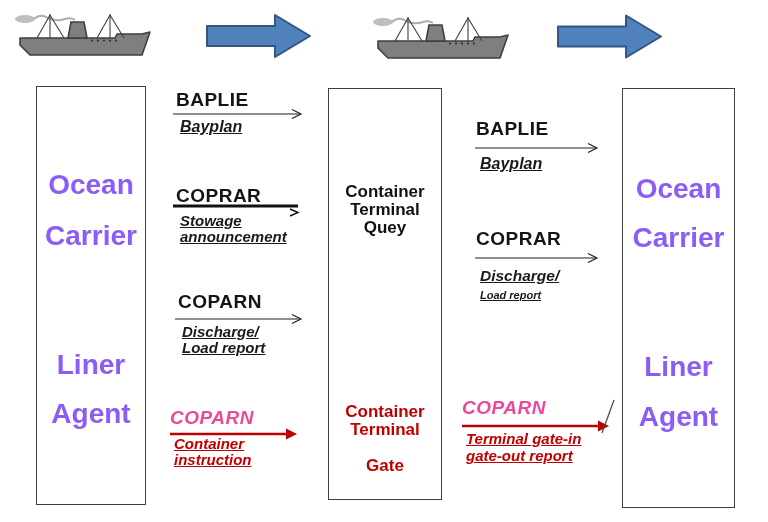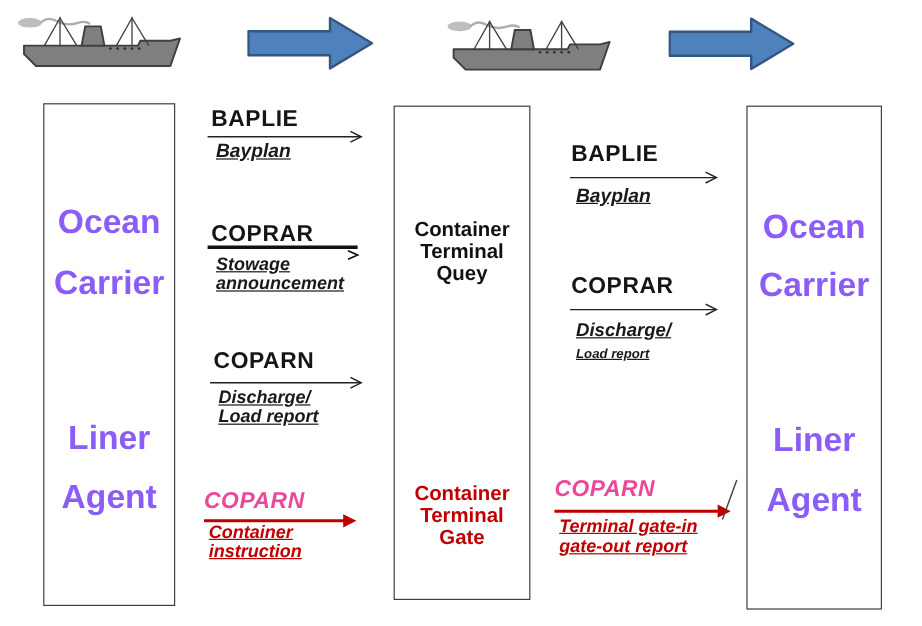--- a/index.html
+++ b/index.html
@@ -96,21 +96,21 @@
     <div class="word" style="top:262px">Liner</div>
     <div class="word" style="top:311px">Agent</div>
   </div>
 
   <div class="ebox" style="left:328px;top:88px;width:112px;height:410px;">
     <div class="mid-label" style="top:94px">Container</div>
     <div class="mid-label" style="top:112px">Terminal</div>
     <div class="mid-label" style="top:130px">Quey</div>
     <div class="mid-label red" style="top:314px">Container</div>
     <div class="mid-label red" style="top:332px">Terminal</div>
-    <div class="mid-label red" style="top:350px">Gate</div>
+    <div class="mid-label red" style="top:368px">Gate</div>
   </div>
 
   <div class="ebox" style="left:622px;top:88px;width:111px;height:418px;">
     <div class="word" style="top:84px">Ocean</div>
     <div class="word" style="top:133px">Carrier</div>
     <div class="word" style="top:262px">Liner</div>
     <div class="word" style="top:312px">Agent</div>
   </div>
 
   <div class="msg" style="left:176px;top:89px;">

